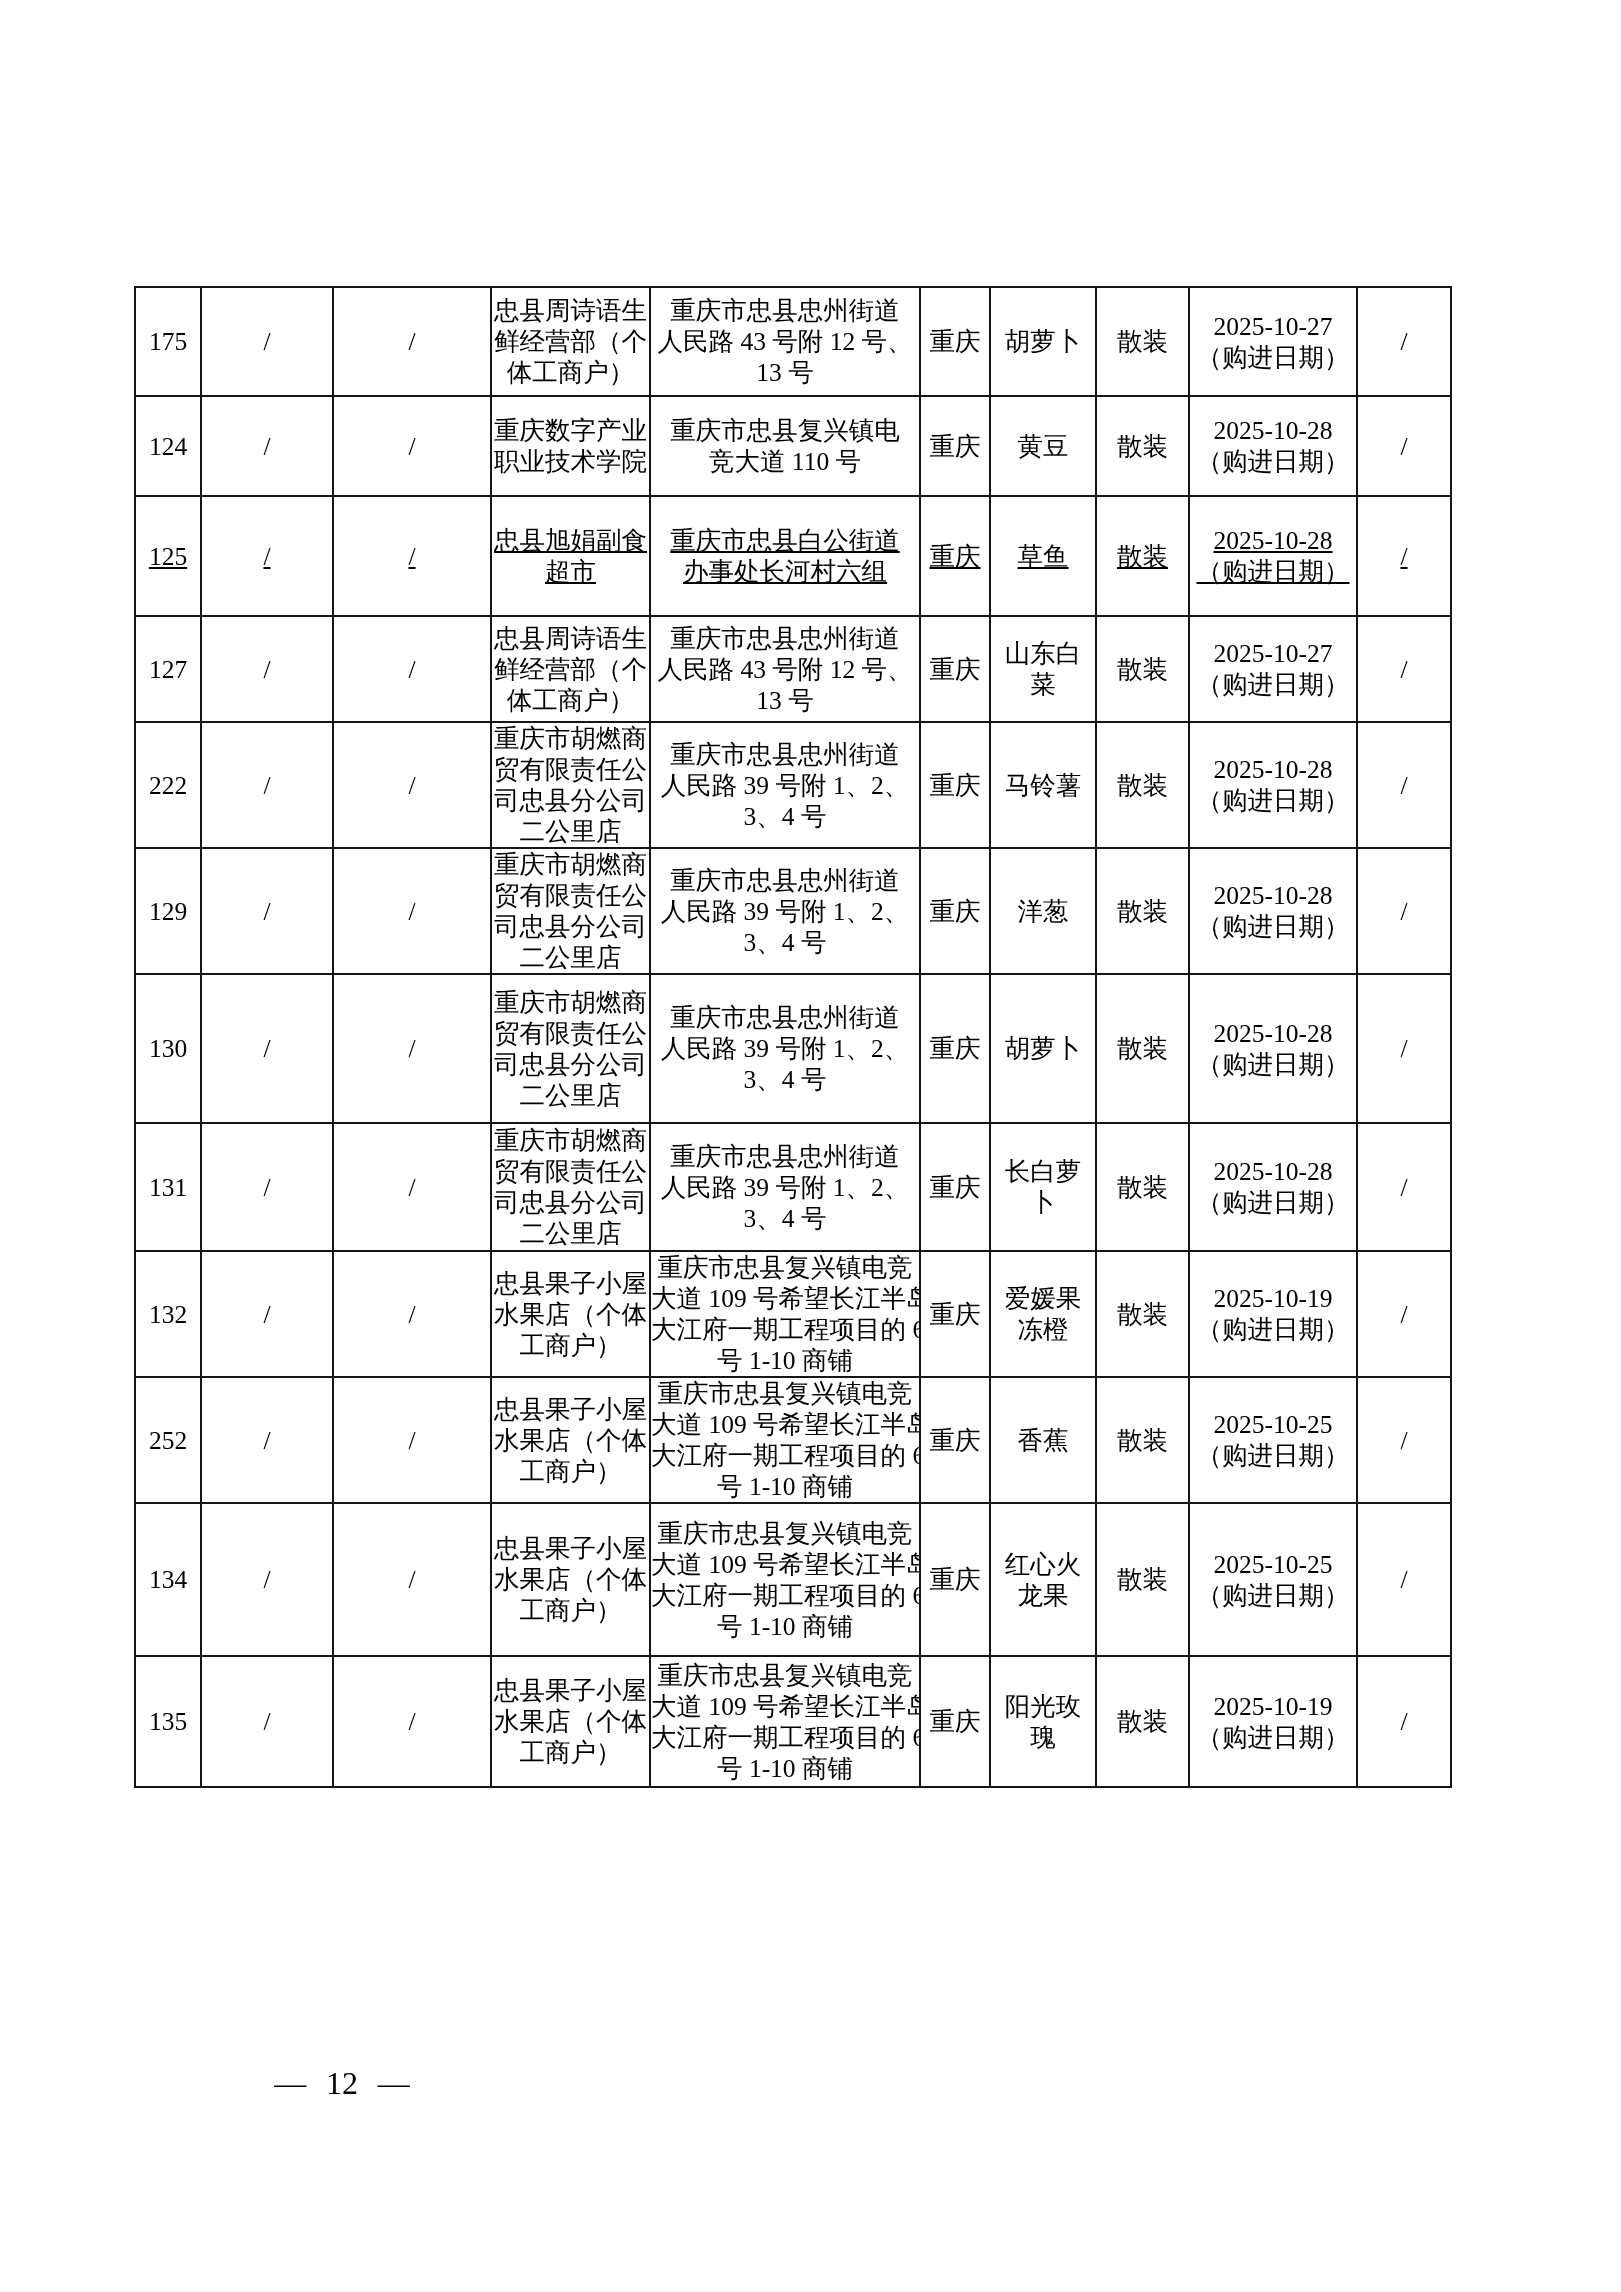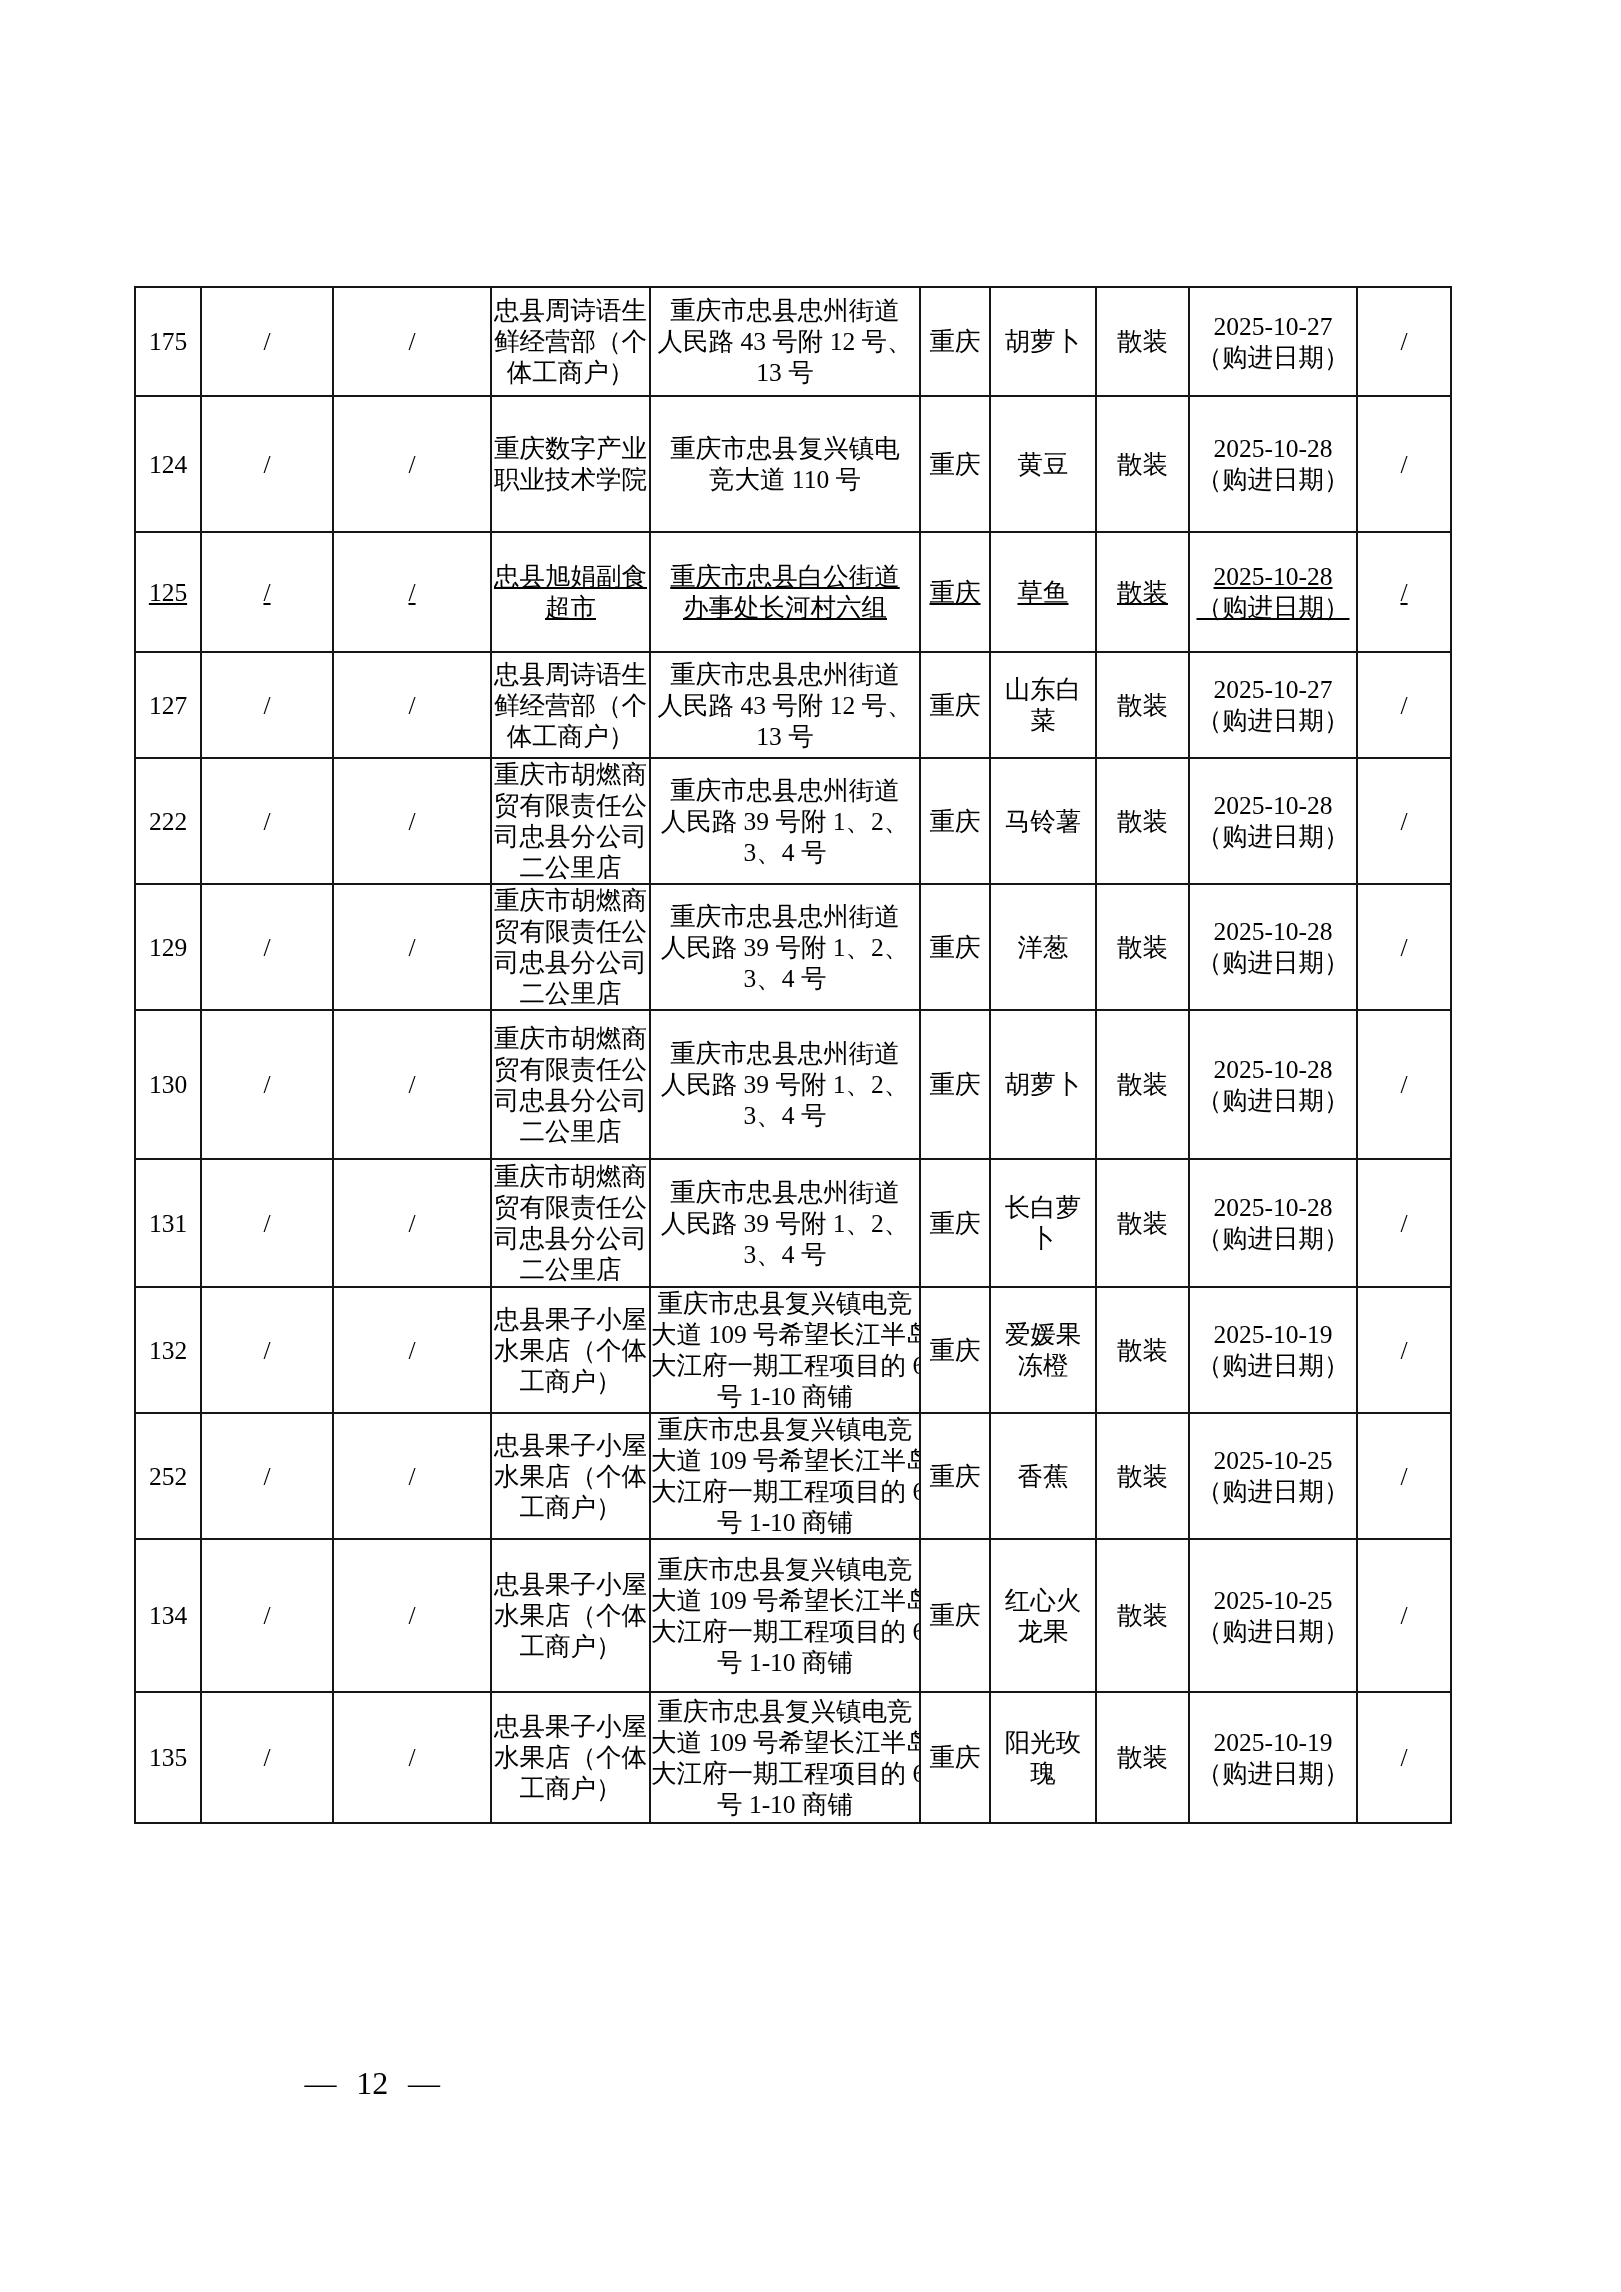--- a/index.html
+++ b/index.html
@@ -37,21 +37,21 @@
     line-height: 31px;
     white-space: pre;
     padding: 0;
     overflow: hidden;
   }
   .page-footer {
     position: absolute;
     left: 244px;
     top: 2064px;
     width: 196px;
-    text-align: right;
+    text-align: center;
     font-size: 32px;
     line-height: 39px;
     word-spacing: 11.8px;
     color: #000000;
   }
 </style>
 </head>
 <body>
 
 <div class="page">
@@ -80,21 +80,21 @@
     <td>重庆市忠县忠州街道
 人民路 43 号附 12 号、
 13 号</td>
     <td>重庆</td>
     <td>胡萝卜</td>
     <td>散装</td>
     <td>2025-10-27
 （购进日期）</td>
     <td>/</td>
   </tr>
-        <tr style="height: 136px;">
+        <tr style="height: 100px;">
     <td>124</td>
     <td>/</td>
     <td>/</td>
     <td>重庆数字产业
 职业技术学院</td>
     <td>重庆市忠县复兴镇电
 竞大道 110 号</td>
     <td>重庆</td>
     <td>黄豆</td>
     <td>散装</td>

